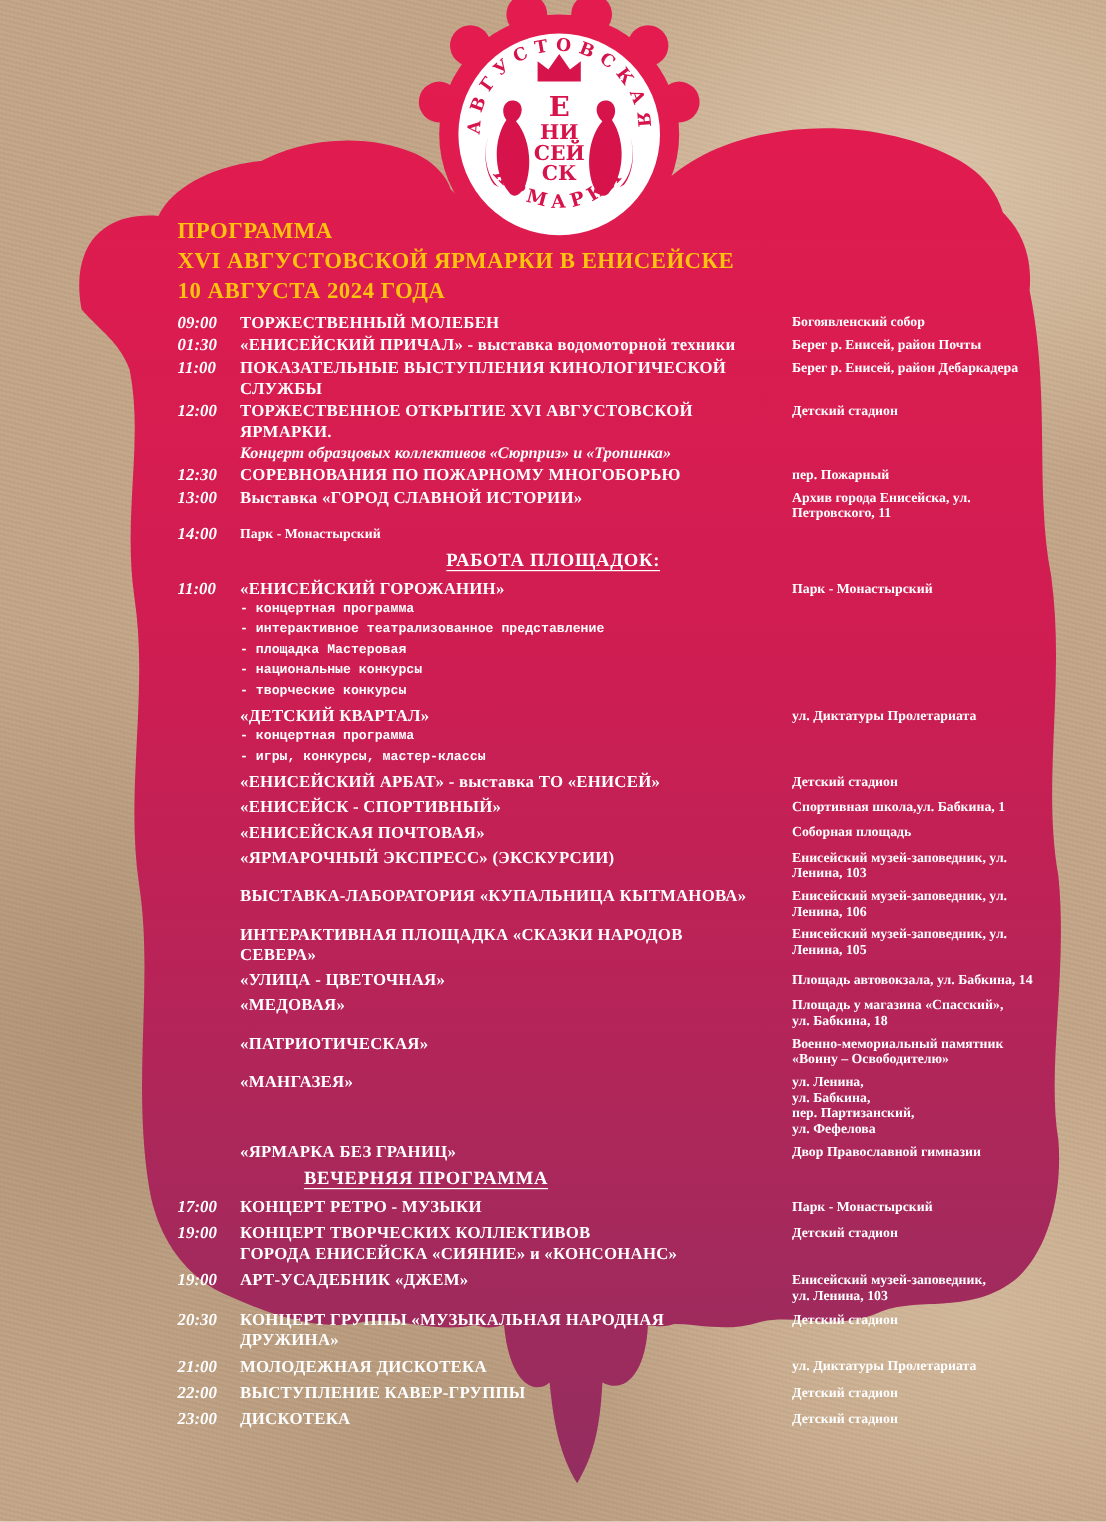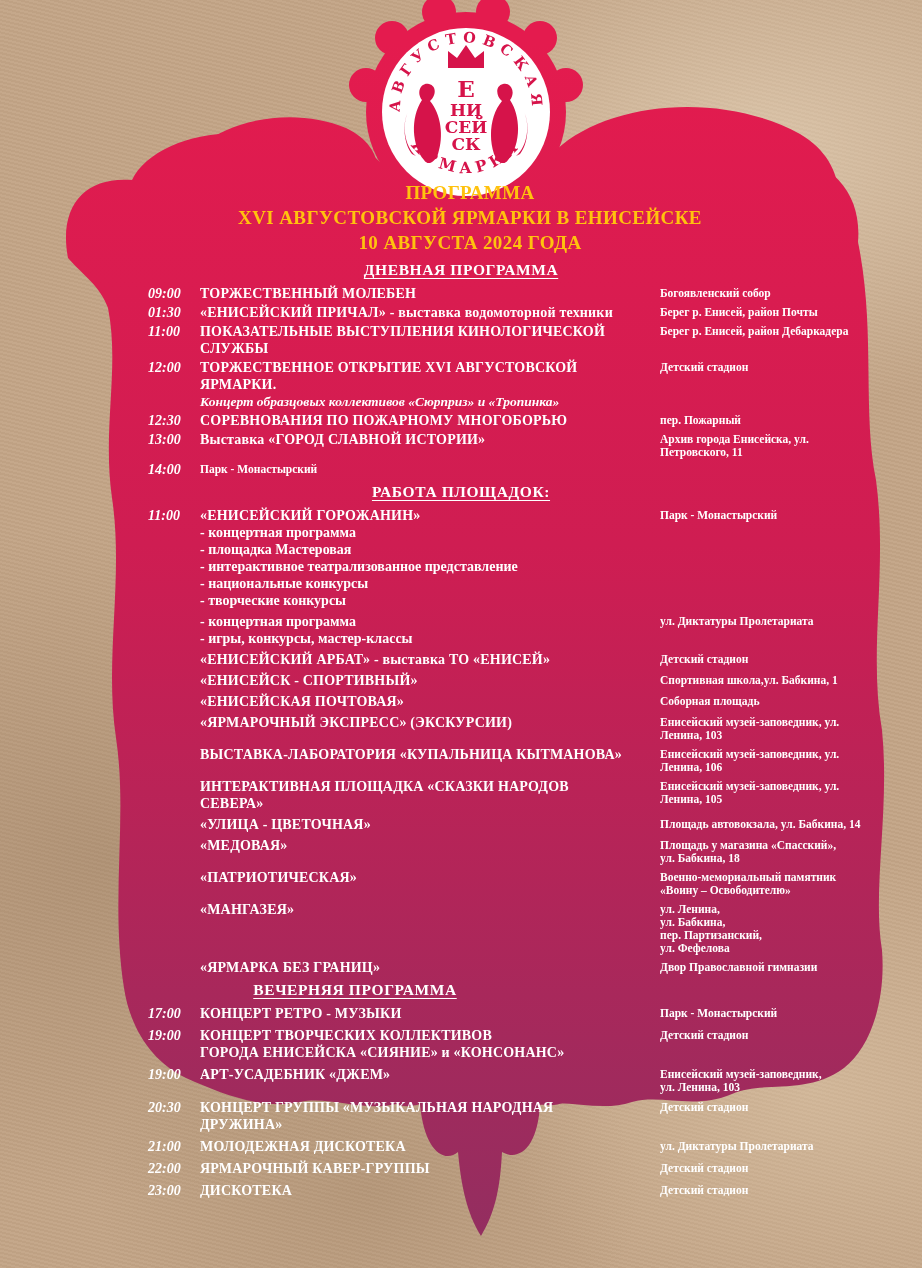--- a/index.html
+++ b/index.html
@@ -10,33 +10,33 @@
       radial-gradient(ellipse 620px 420px at 82% 12%, rgba(255,243,220,.40), transparent 62%),
       radial-gradient(ellipse 700px 520px at 12% 68%, rgba(112,84,58,.22), transparent 65%),
       radial-gradient(ellipse 540px 400px at 88% 86%, rgba(238,218,188,.34), transparent 60%),
       radial-gradient(ellipse 420px 300px at 40% 94%, rgba(120,92,64,.18), transparent 65%),
       repeating-linear-gradient(14deg, rgba(255,255,255,.03) 0 2px, rgba(60,40,20,.03) 2px 4px);
   }
   svg.shape{position:absolute;left:0;top:0;}
   .logo-serif{font-family:"DejaVu Serif","Liberation Serif",serif;font-weight:bold;}
   
   .content{position:absolute;left:148px;top:180px;width:732px;color:#fff;}
-  .title-block{width:644px;text-align:center;color:#ffc20e;font-weight:bold;
+  .title-block{width:644px;text-align:left;color:#ffc20e;font-weight:bold;
     font-size:19px;line-height:25px;letter-spacing:.4px;margin:0 0 6px 0;}
   .sec .heading{display:block;text-align:center;font-weight:bold;font-size:15.5px;
     letter-spacing:.6px;text-decoration:underline;text-underline-offset:3px;margin:5px 0 6px 0;}
   .s0 .heading,.s1 .heading{width:626px;}
   .s2 .heading{width:414px;text-align:center;}
   .rows{display:block;}
   .row{display:grid;grid-template-columns:52px 460px 1fr;margin:0 0 2px 0;}
   .time{font-weight:bold;font-size:14px;line-height:17px;font-style:italic;}
   .evt{padding-right:26px;}
   .title{font-weight:bold;font-size:14px;line-height:17px;letter-spacing:.2px;white-space:pre-line;}
   .subtitle{font-weight:bold;font-style:italic;font-size:13.5px;line-height:17px;}
-  .sub{font-weight:bold;font-size:14px;line-height:17px;}
+  .sub{font-weight:bold;font-size:11px;line-height:17px;font-family:Liberation Mono, monospace;}
   .loc{font-weight:bold;font-size:11.5px;line-height:13px;padding-top:2px;white-space:pre-line;}
   .s1 .row{margin-bottom:4px;}
   .s2 .row{margin-bottom:5px;}
 </style>
 </head>
 <body>
 
 <div class="stage">
 
   <svg class="shape" width="922" height="1268" viewBox="0 0 922 1268">
@@ -123,21 +123,20 @@
   </svg>
 
   <div class="content">
     <div class="title-block">
       <div>ПРОГРАММА</div>
       <div>XVI АВГУСТОВСКОЙ ЯРМАРКИ В ЕНИСЕЙСКЕ</div>
       <div>10 АВГУСТА 2024 ГОДА</div>
     </div>
 
     <div class="sec s0">
-      <div class="heading">ДНЕВНАЯ ПРОГРАММА</div>
       <div class="rows">
           <div class="row">
     <div class="time">09:00</div>
     <div class="evt">
       <div class="title">ТОРЖЕСТВЕННЫЙ МОЛЕБЕН</div>
 
     </div>
     <div class="loc">Богоявленский собор</div>
   </div>
           <div class="row">
@@ -191,31 +190,32 @@
     <div class="sec s1">
       <div class="heading">РАБОТА ПЛОЩАДОК:</div>
       <div class="rows">
           <div class="row">
     <div class="time">11:00</div>
     <div class="evt">
       <div class="title">«ЕНИСЕЙСКИЙ ГОРОЖАНИН»</div>
 
       <div class="subs">
                 <div class="sub">- концертная программа</div>
+                <div class="sub">- интерактивное театрализованное представление</div>
                 <div class="sub">- площадка Мастеровая</div>
-                <div class="sub">- интерактивное театрализованное представление</div>
                 <div class="sub">- национальные конкурсы</div>
                 <div class="sub">- творческие конкурсы</div>
               </div>
     </div>
     <div class="loc">Парк - Монастырский</div>
   </div>
           <div class="row">
     <div class="time"></div>
     <div class="evt">
+      <div class="title">«ДЕТСКИЙ КВАРТАЛ»</div>
 
       <div class="subs">
                 <div class="sub">- концертная программа</div>
                 <div class="sub">- игры, конкурсы, мастер-классы</div>
               </div>
     </div>
     <div class="loc">ул. Диктатуры Пролетариата</div>
   </div>
           <div class="row">
     <div class="time"></div>
@@ -354,21 +354,21 @@
     <div class="time">21:00</div>
     <div class="evt">
       <div class="title">МОЛОДЕЖНАЯ ДИСКОТЕКА</div>
 
     </div>
     <div class="loc">ул. Диктатуры Пролетариата</div>
   </div>
           <div class="row">
     <div class="time">22:00</div>
     <div class="evt">
-      <div class="title">ЯРМАРОЧНЫЙ КАВЕР-ГРУППЫ</div>
+      <div class="title">ВЫСТУПЛЕНИЕ КАВЕР-ГРУППЫ</div>
 
     </div>
     <div class="loc">Детский стадион</div>
   </div>
           <div class="row">
     <div class="time">23:00</div>
     <div class="evt">
       <div class="title">ДИСКОТЕКА</div>
 
     </div>

